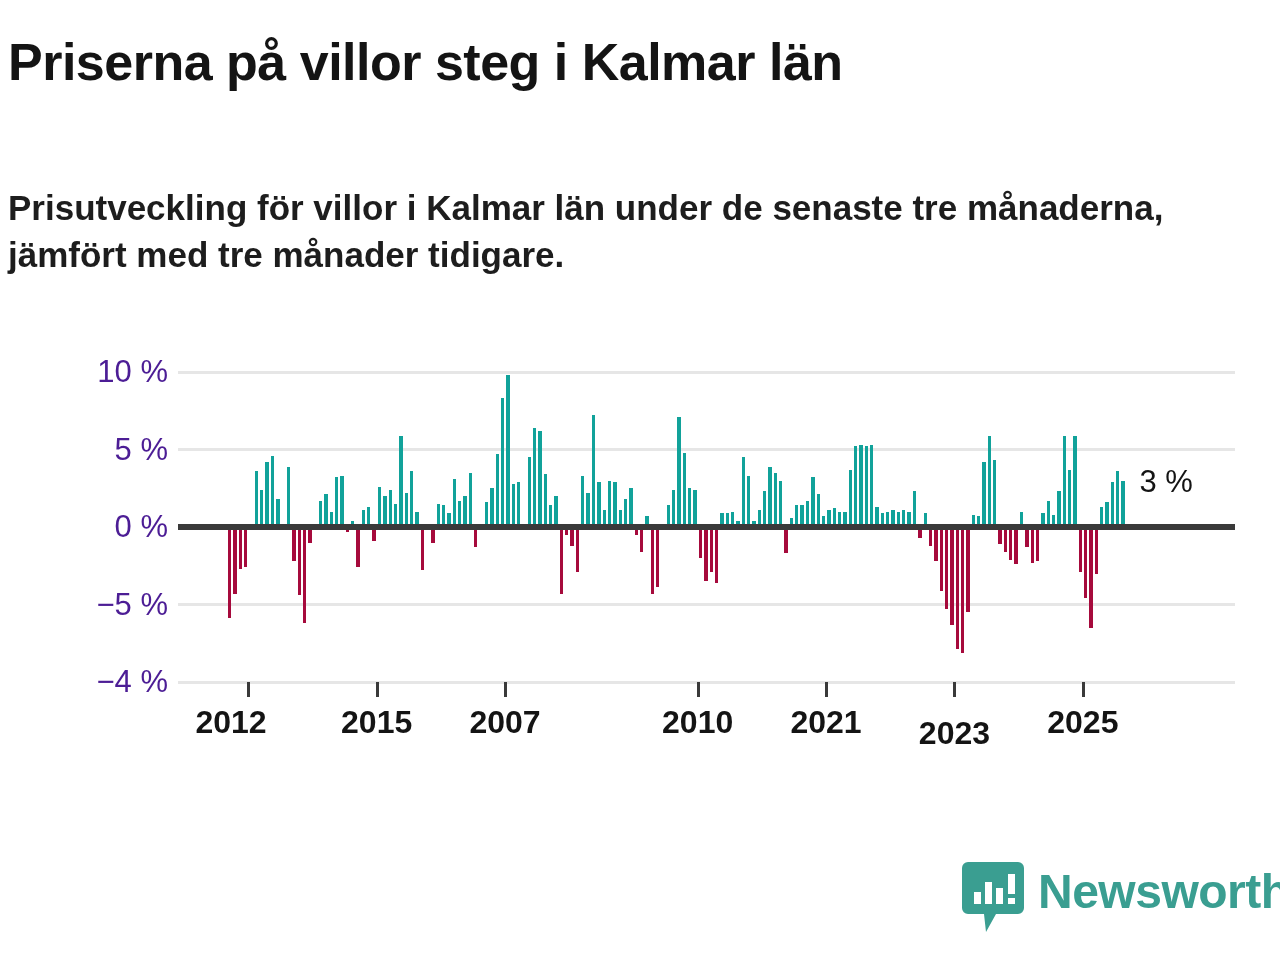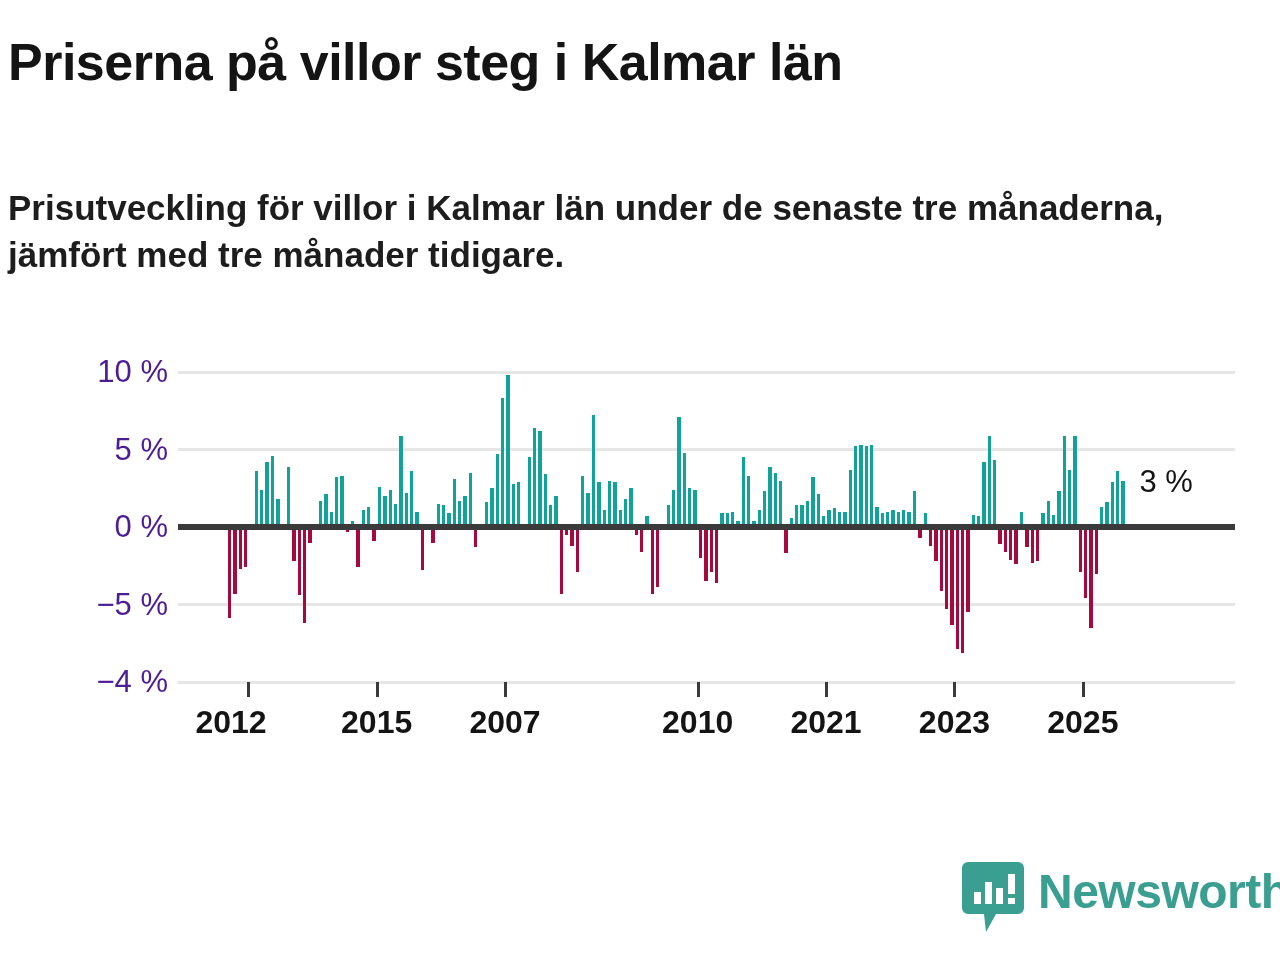--- a/index.html
+++ b/index.html
@@ -260,21 +260,21 @@
         <div class="tlabel" style="left: 53px;">2012</div>
         <div class="tick" style="left: 197.66px;"></div>
         <div class="tlabel" style="left: 198.66px;">2015</div>
         <div class="tick" style="left: 326.06px;"></div>
         <div class="tlabel" style="left: 327.06px;">2007</div>
         <div class="tick" style="left: 518.66px;"></div>
         <div class="tlabel" style="left: 519.66px;">2010</div>
         <div class="tick" style="left: 647.06px;"></div>
         <div class="tlabel" style="left: 648.06px;">2021</div>
         <div class="tick" style="left: 775.46px;"></div>
-        <div class="tlabel" style="left: 776.46px;">2023</div>
+        <div class="tlabel" style="left: 776.46px; margin-top: 11px;">2023</div>
         <div class="tick" style="left: 903.86px;"></div>
         <div class="tlabel" style="left: 904.86px;">2025</div>
       </div>
 
     <div class="annot" id="annot" style="left: 1139.45px; top: 111.5px;">3 %</div>
   </div>
 
   <div class="logo">
     <div class="logo-mark">
       <svg viewBox="0 0 62 72" width="62" height="72" aria-hidden="true">

